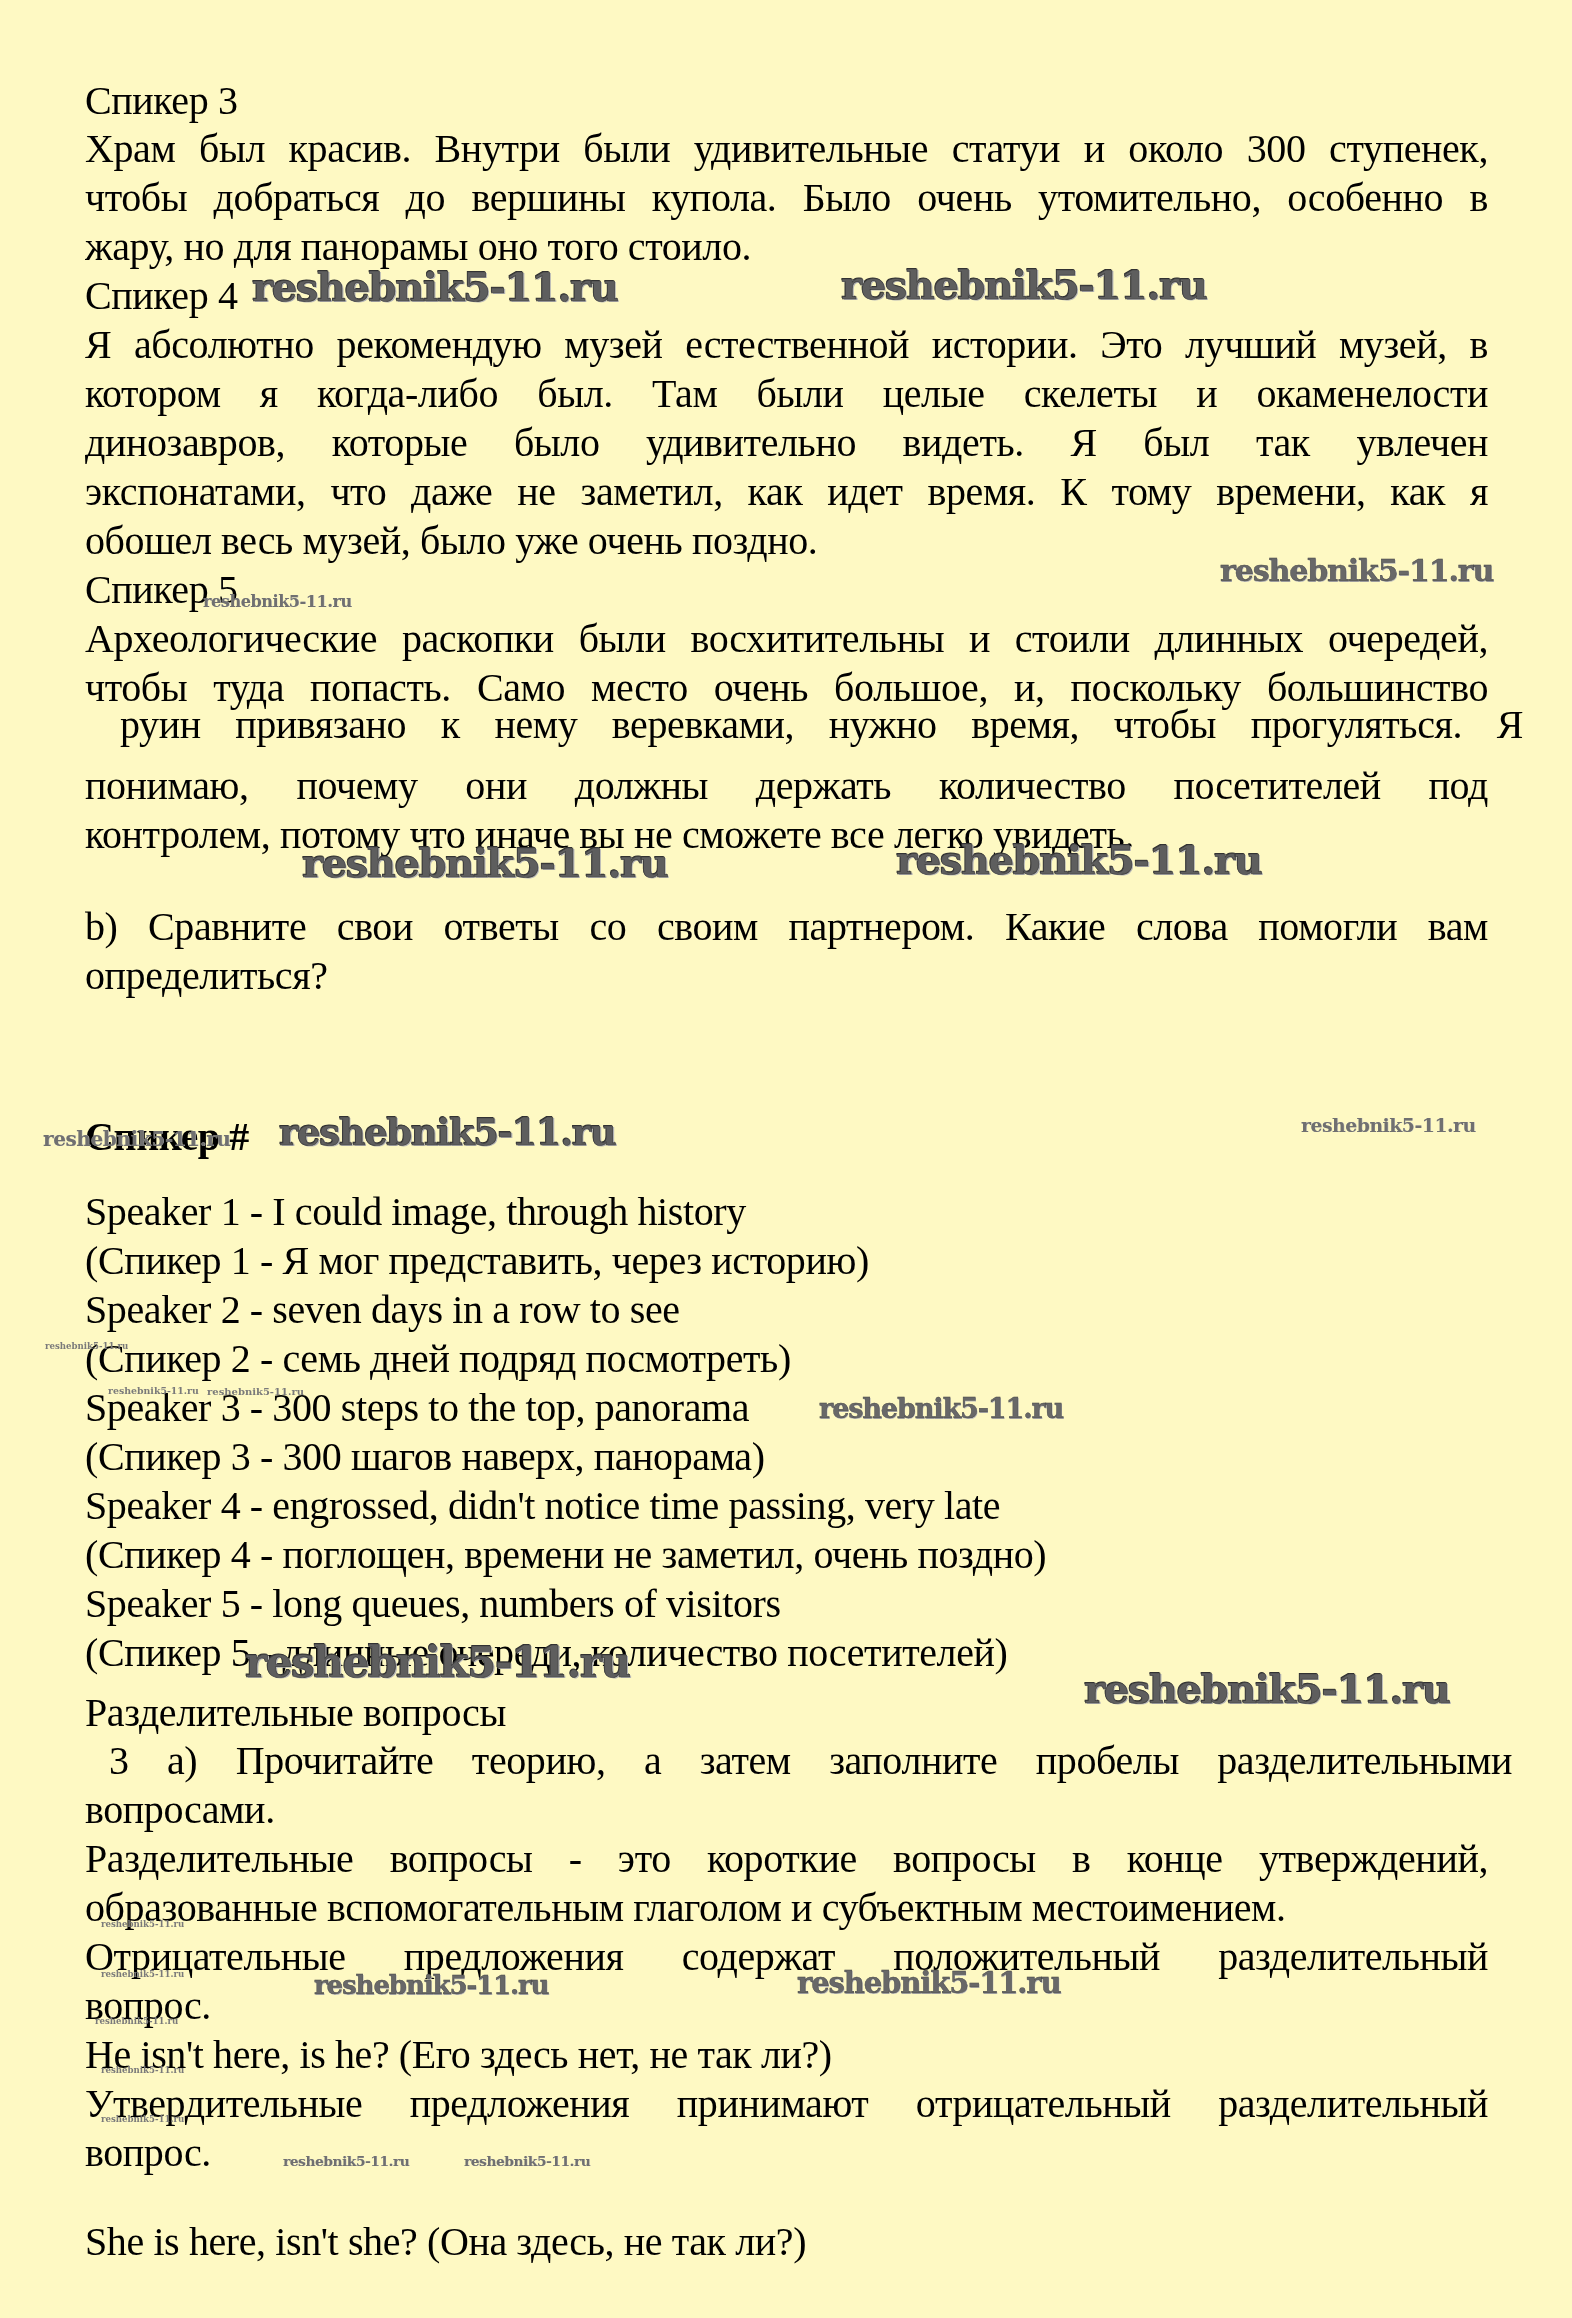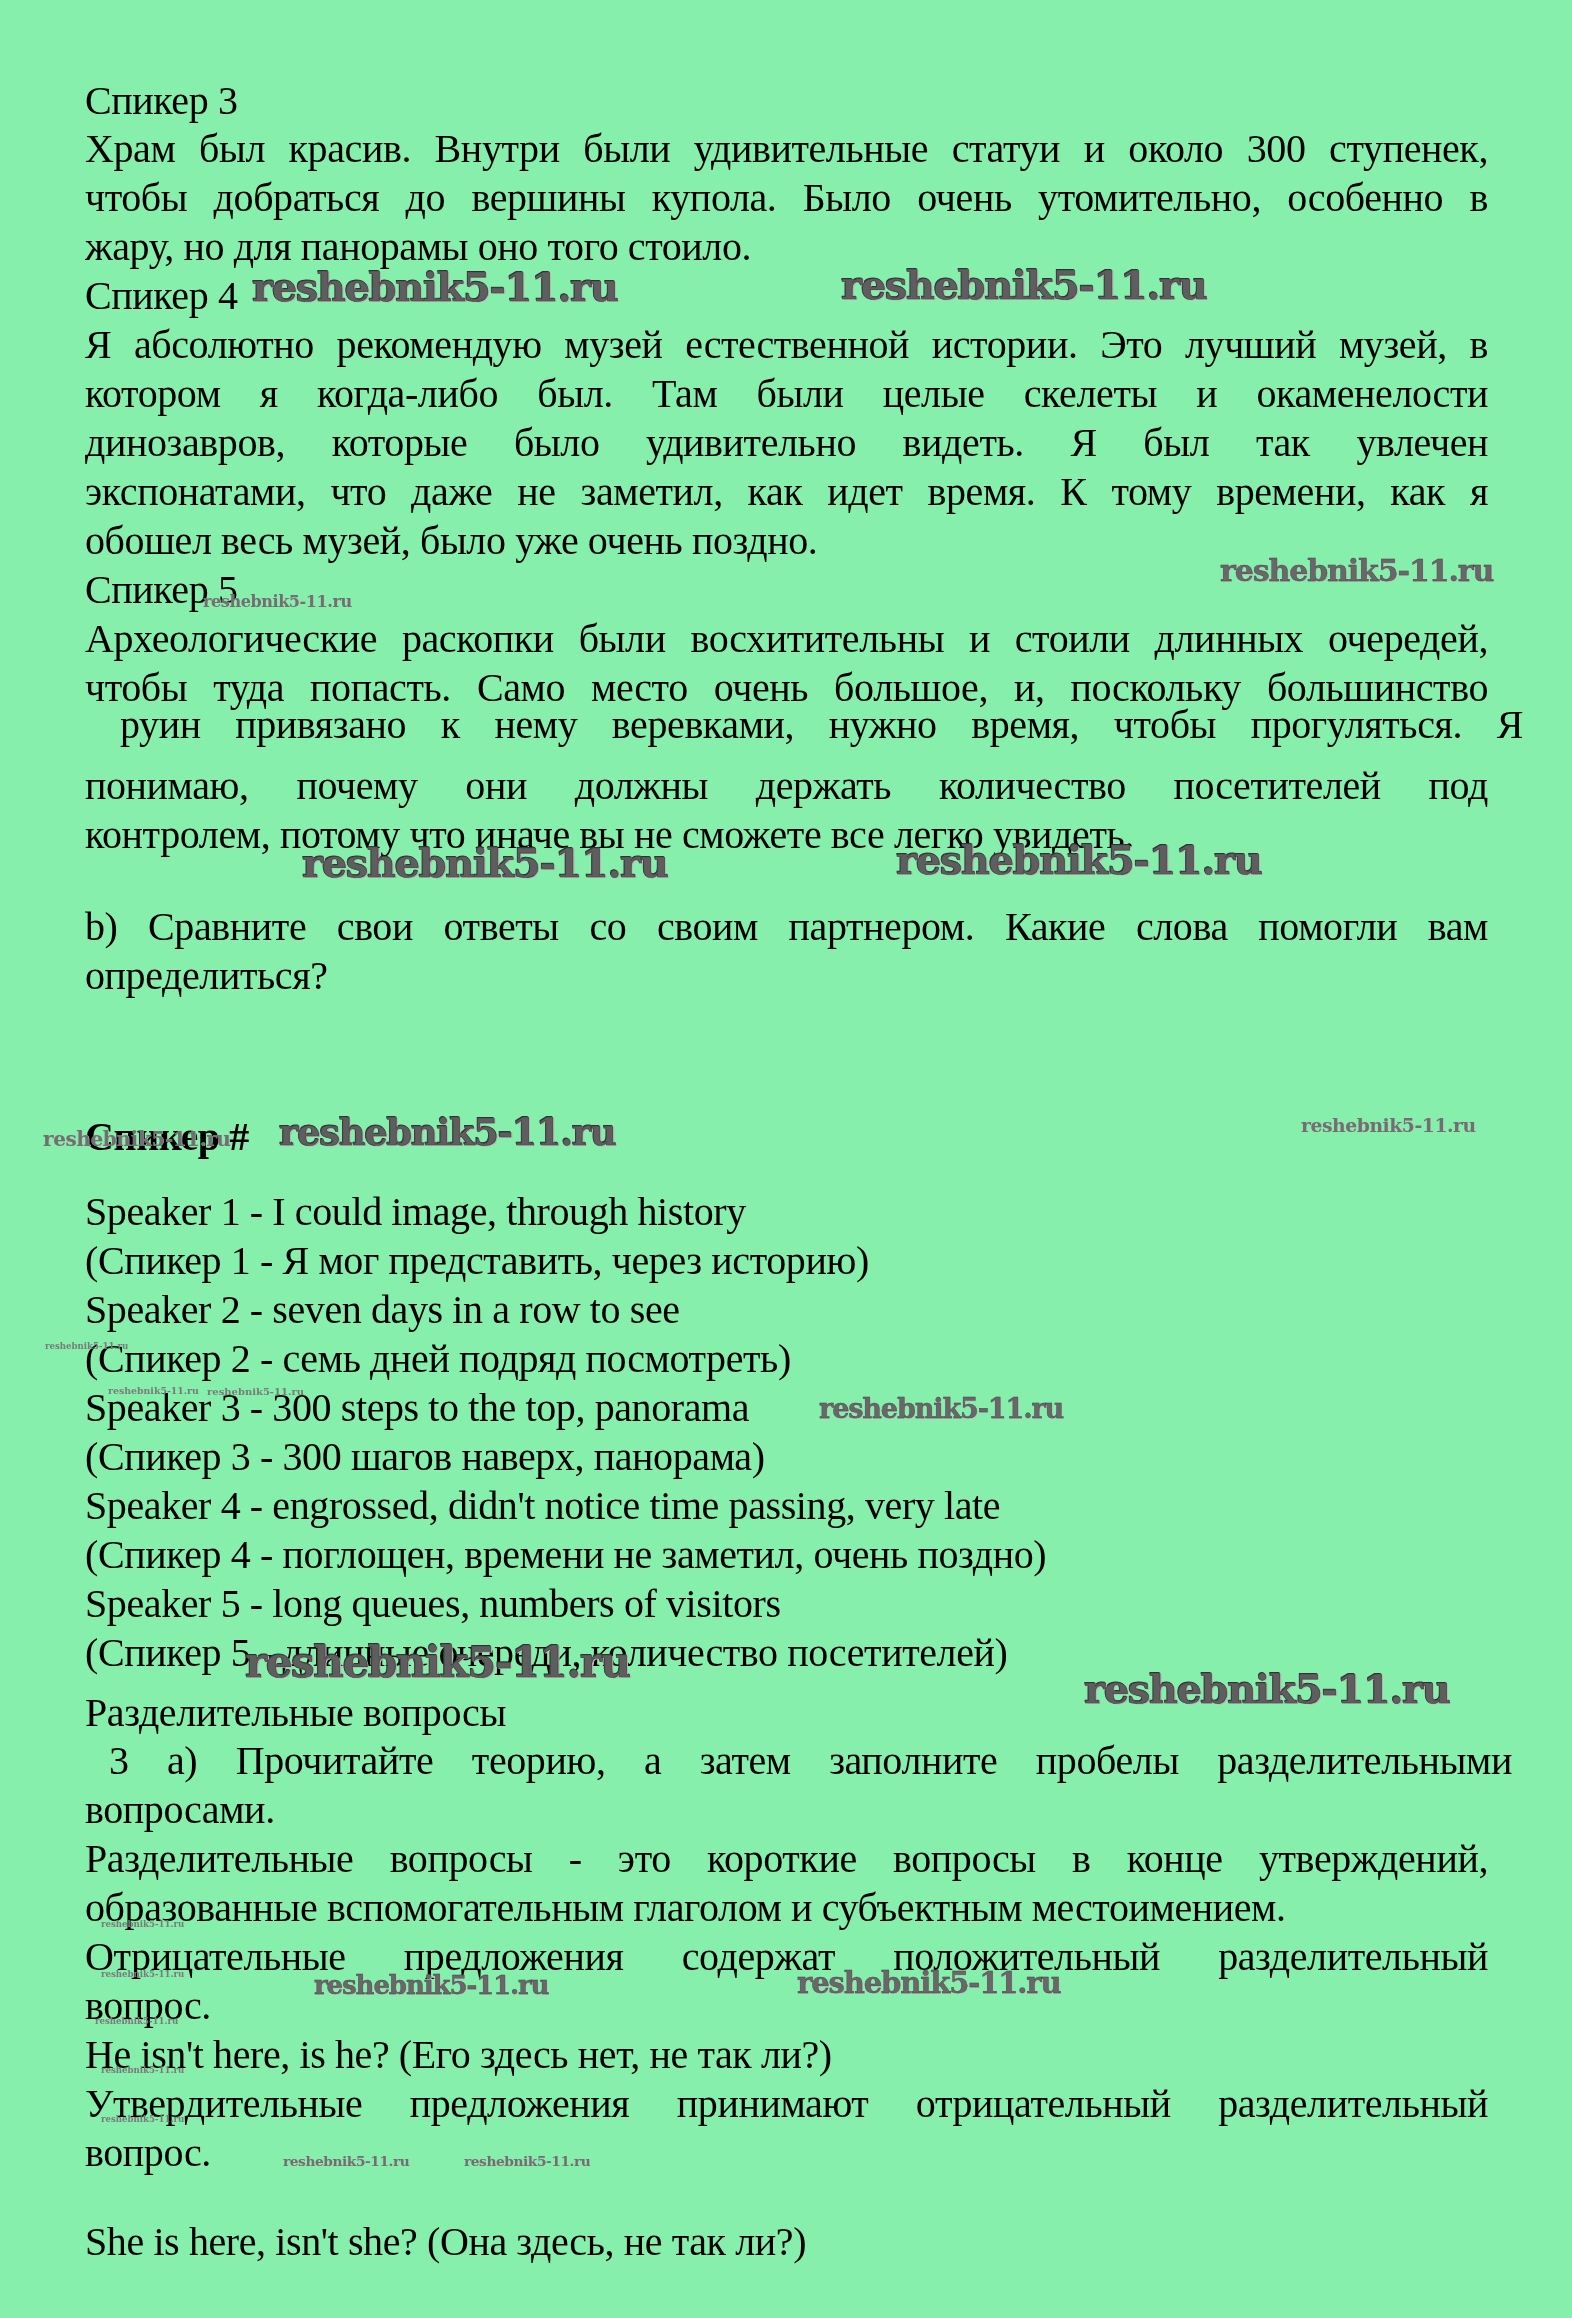--- a/index.html
+++ b/index.html
@@ -1,19 +1,19 @@
 <!DOCTYPE html>
 <html style="font-size:11.5px"><head>
 <meta charset="utf-8">
 <style>
   html,body{margin:0;padding:0;background:#e8e8e8;}
   .page{
     position:relative;
     width:1572px;height:2319px;
-    background:#86efac;
+    background:#fef9c3;
     overflow:hidden;
     font-family:"Liberation Serif","DejaVu Serif",serif;
     color:#000;
   }
   .textblock{position:absolute;left:85px;width:1403px;top:0;}
   .line{
     position:absolute;left:0;width:100%;
     height:49px;line-height:49px;
     font-size:40px;letter-spacing:-0.4px;
     white-space:normal;overflow:hidden;

